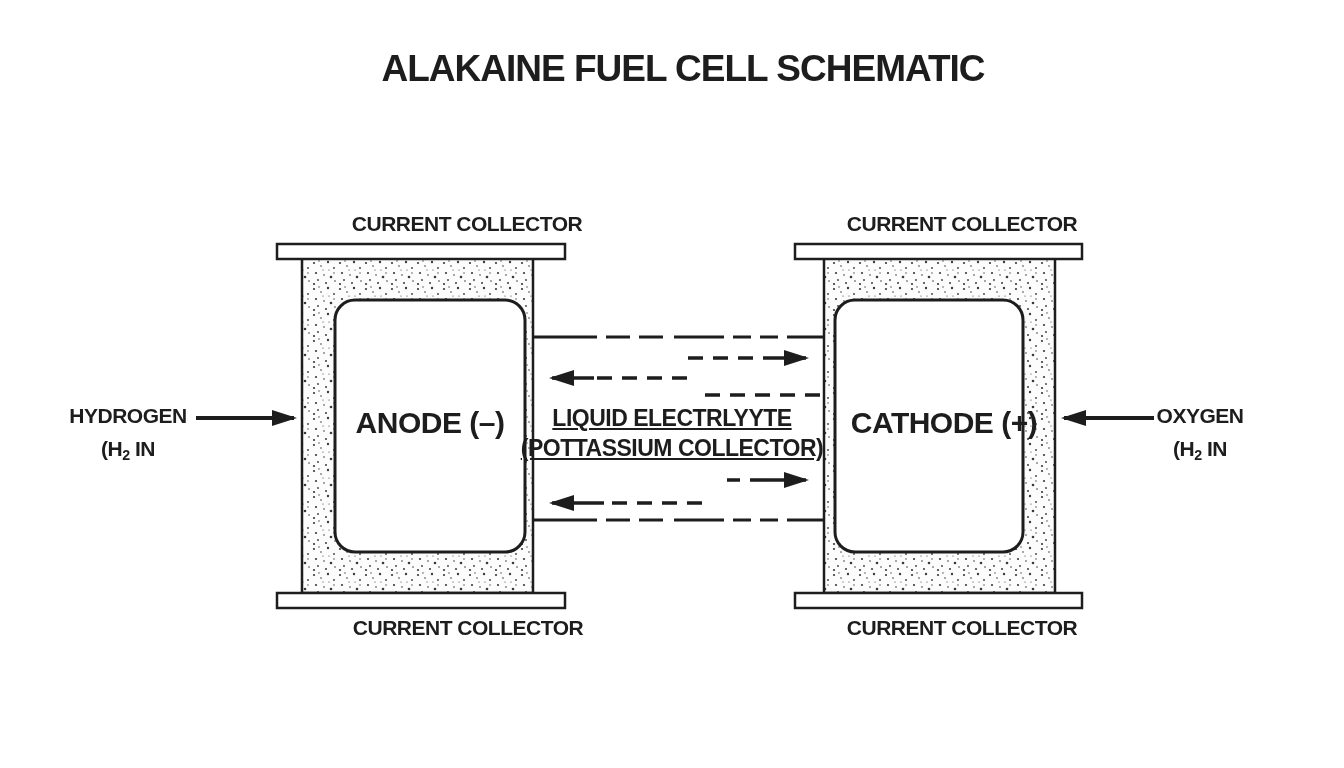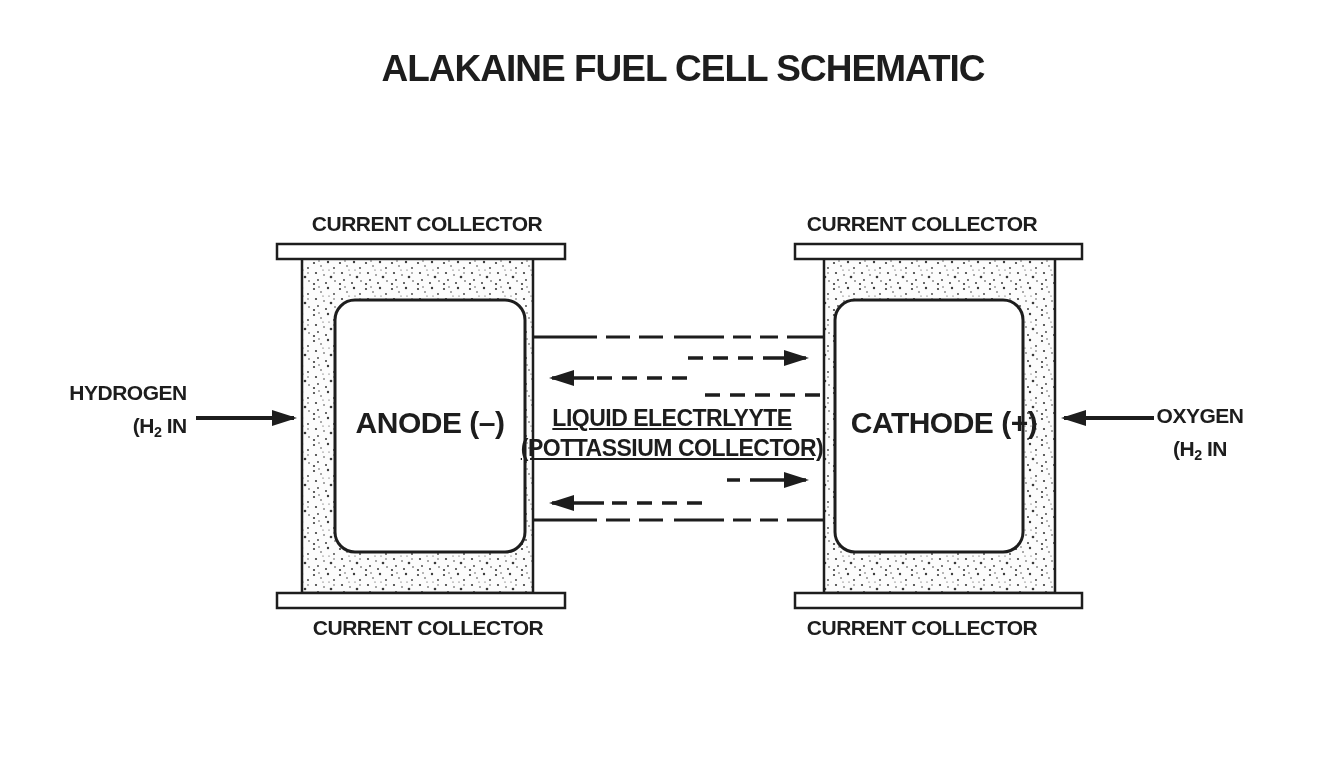--- a/index.html
+++ b/index.html
@@ -4,21 +4,21 @@
 <style>
   html,body{margin:0;padding:0;background:#e8e8e8;}
   .canvas{
     position:relative;width:1344px;height:768px;background:#ffffff;
     font-family:"Liberation Sans",sans-serif;color:#1d1d1d;overflow:hidden;
   }
   .art{position:absolute;left:0;top:0;width:1344px;height:768px;}
   .label{position:absolute;font-weight:bold;color:#1d1d1d;white-space:nowrap;}
   .centered{transform:translateX(-50%);text-align:center;}
   .title{font-size:37px;letter-spacing:-1px;}
-  .collector{font-size:21px;letter-spacing:-0.5px;}
+  .collector{font-size:21px;letter-spacing:-0.5px;margin-left:40px;}
   .electrode{font-size:30px;letter-spacing:-0.5px;text-align:center;}
   .electrolyte{font-size:23px;line-height:30px;letter-spacing:-0.5px;text-decoration:underline;}
   .gas{font-size:21px;line-height:33px;letter-spacing:-0.5px;}
   .gas sub{font-size:0.68em;vertical-align:-0.25em;}
   .pre{white-space:pre;}
 </style>
 </head>
 <body>
 
 <div class="canvas">
@@ -87,21 +87,21 @@
   <div class="label collector centered" style="left:922px;top:616px;">CURRENT COLLECTOR</div>
 
   <div class="label electrode centered" style="left:430px;top:406px;">ANODE (–)</div>
   <div class="label electrode centered" style="left:930px;top:406px;padding-left:28px;">CATHODE (+)</div>
 
   <div class="label electrolyte centered" style="left:672px;top:403px;">
     <div>LIQUID ELECTRLYYTE</div>
     <div>(POTTASSIUM COLLECTOR)</div>
   </div>
 
-  <div class="label gas centered" style="left:128px;top:376px;text-align:right;">
+  <div class="label gas centered" style="left:128px;top:399px;">
     <div>HYDROGEN</div>
     <div><span class="pre">(H</span><sub>2</sub><span class="pre"> IN</span></div>
   </div>
 
   <div class="label gas centered" style="left:1200px;top:399px;">
     <div>OXYGEN</div>
     <div><span class="pre">(H</span><sub>2</sub><span class="pre"> IN</span></div>
   </div>
 
 </div>

